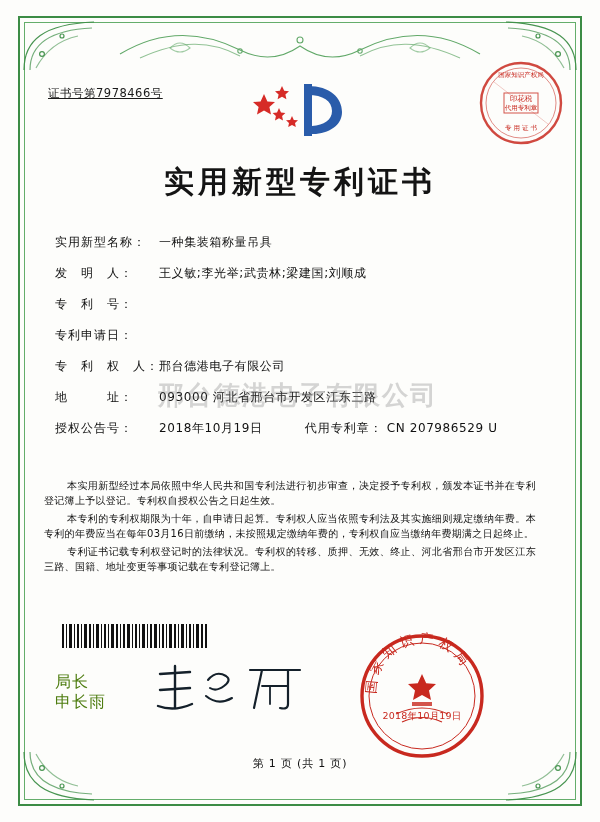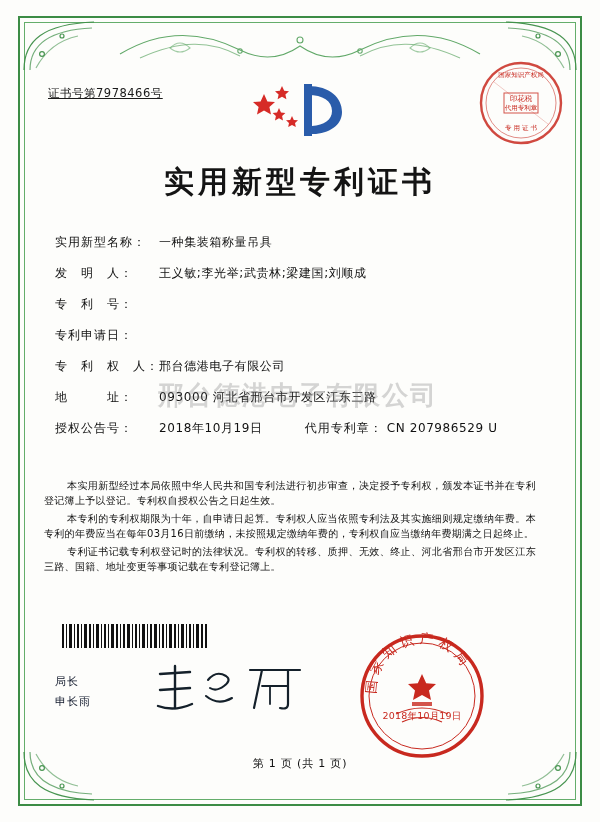--- a/index.html
+++ b/index.html
@@ -167,24 +167,24 @@
     position: absolute;
     left: 62px; top: 624px;
     width: 146px; height: 24px;
   }
   .barcode svg { width: 100%; height: 100%; display: block; }
 
   
   .sig-labels {
     position: absolute;
     left: 55px; top: 672px;
-    font-size: 11px;
+    font-size: 16px;
     line-height: 20px;
     letter-spacing: 1px;
-    color: #0f172a;
+    color: #4d7c0f;
   }
   .signature {
     position: absolute;
     left: 150px; top: 660px;
     width: 160px; height: 58px;
     color: #14202a;
   }
   .signature svg { width: 100%; height: 100%; display: block; }
 
   .red-seal-main {

